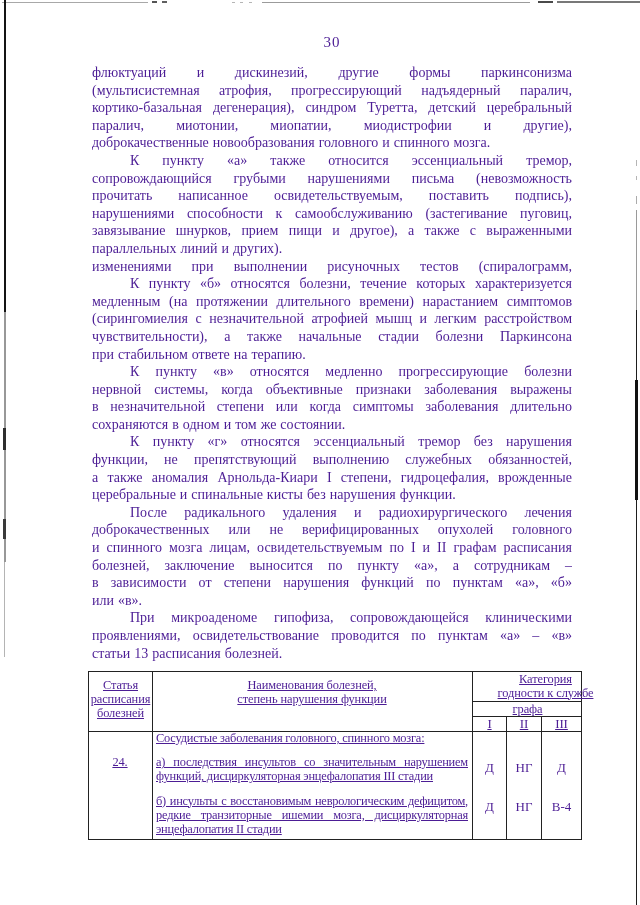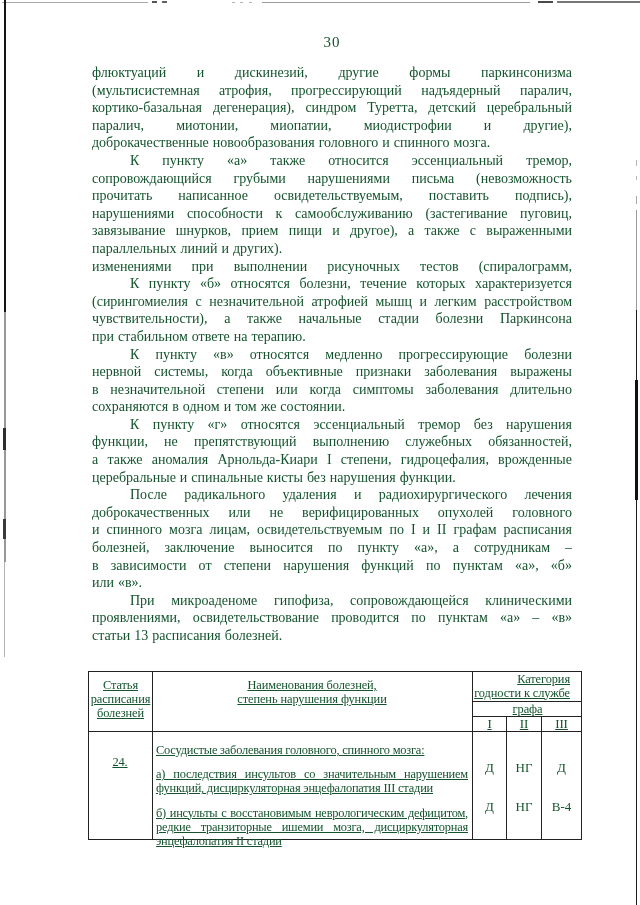--- a/index.html
+++ b/index.html
@@ -1,18 +1,18 @@
 <!DOCTYPE html>
 <html><head>
 <meta charset="utf-8">
 <style>
   html,body{margin:0;padding:0;background:#ffffff;}
   .page{
     position:relative; width:640px; height:905px; overflow:hidden;
-    background:#ffffff; color:#14532d;
+    background:#ffffff; color:#4c1d95;
     font-family:"Liberation Serif", serif;
   }
   
   .artifact{position:absolute;}
   
   .page-number{
     position:absolute; left:92px; top:34px; width:480px;
     text-align:center; font-size:15px; letter-spacing:1px;
   }
   
@@ -33,28 +33,28 @@
     border:1.6px solid #222; box-sizing:border-box;
     font-size:12.4px; letter-spacing:-0.1px;
   }
   .vl{position:absolute; width:1.3px; background:#222; top:0; bottom:0;}
   .hl{position:absolute; height:1.3px; background:#222;}
   .cell{position:absolute; box-sizing:border-box;text-decoration:underline;}
   .hdr{ text-align:center; }
   .hdr div{ line-height:14.2px; }
   .cell-article-h{ left:0; top:0; width:63px; padding-top:6px; }
   .cell-name-h{ left:64px; top:0; width:318px; padding-top:6px; }
-  .cell-cat-h{ left:372px; top:0; width:109px; padding-top:1px;text-align:right; }
+  .cell-cat-h{ left:402px; top:0; width:109px; padding-top:1px; }
   .cell-cat-h div{ line-height:13.6px; }
   .cell-grafa{ left:384px; top:29.5px; width:109px; height:14px; text-align:center; line-height:14px; }
   .cell-g1{ left:384px; top:45px; width:33px; text-align:center; line-height:13.5px; font-size:13px; }
   .cell-g2{ left:418px; top:45px; width:34px; text-align:center; line-height:13.5px; font-size:13px; }
   .cell-g3{ left:453px; top:45px; width:39px; text-align:center; line-height:13.5px; font-size:13px; }
   .cell-article-b{ left:0; top:59px; width:62px; text-align:center; padding-top:24px; }
-  .cell-name-b{ left:64px; top:59px; width:318px; padding:12px 3px 0 3px; }
+  .cell-name-b{ left:64px; top:59px; width:318px; padding:0 3px 0 3px; }
   .item{ margin-bottom:10px; }
   .item:last-child{ margin-bottom:16px; }
   .cline{
     height:14.2px; line-height:14.2px; overflow:hidden;
     text-align:justify; text-align-last:justify; letter-spacing:-0.2px;
   }
   .cline.endln{ text-align-last:left; }
   .catcol{ top:59px; padding-top:6px; text-align:center; position:absolute; box-sizing:border-box;}
   .catcol-1{ left:384px; width:33px; }
   .catcol-2{ left:418px; width:34px; }
@@ -98,20 +98,21 @@
       <div class="tline">паралич, миотонии, миопатии, миодистрофии и другие),</div>
       <div class="tline endln">доброкачественные новообразования головного и спинного мозга.</div>
       <div class="tline ind">К пункту «а» также относится эссенциальный тремор,</div>
       <div class="tline">сопровождающийся грубыми нарушениями письма (невозможность</div>
       <div class="tline">прочитать написанное освидетельствуемым, поставить подпись),</div>
       <div class="tline">нарушениями способности к самообслуживанию (застегивание пуговиц,</div>
       <div class="tline">завязывание шнурков, прием пищи и другое), а также с выраженными</div>
       <div class="tline endln">параллельных линий и других).</div>
       <div class="tline">изменениями при выполнении рисуночных тестов (спиралограмм,</div>
       <div class="tline ind">К пункту «б» относятся болезни, течение которых характеризуется</div>
+      <div class="tline">медленным (на протяжении длительного времени) нарастанием симптомов</div>
       <div class="tline">(сирингомиелия с незначительной атрофией мышц и легким расстройством</div>
       <div class="tline">чувствительности), а также начальные стадии болезни Паркинсона</div>
       <div class="tline endln">при стабильном ответе на терапию.</div>
       <div class="tline ind">К пункту «в» относятся медленно прогрессирующие болезни</div>
       <div class="tline">нервной системы, когда объективные признаки заболевания выражены</div>
       <div class="tline">в незначительной степени или когда симптомы заболевания длительно</div>
       <div class="tline endln">сохраняются в одном и том же состоянии.</div>
       <div class="tline ind">К пункту «г» относятся эссенциальный тремор без нарушения</div>
       <div class="tline">функции, не препятствующий выполнению служебных обязанностей,</div>
       <div class="tline">а также аномалия Арнольда-Киари I степени, гидроцефалия, врожденные</div>

